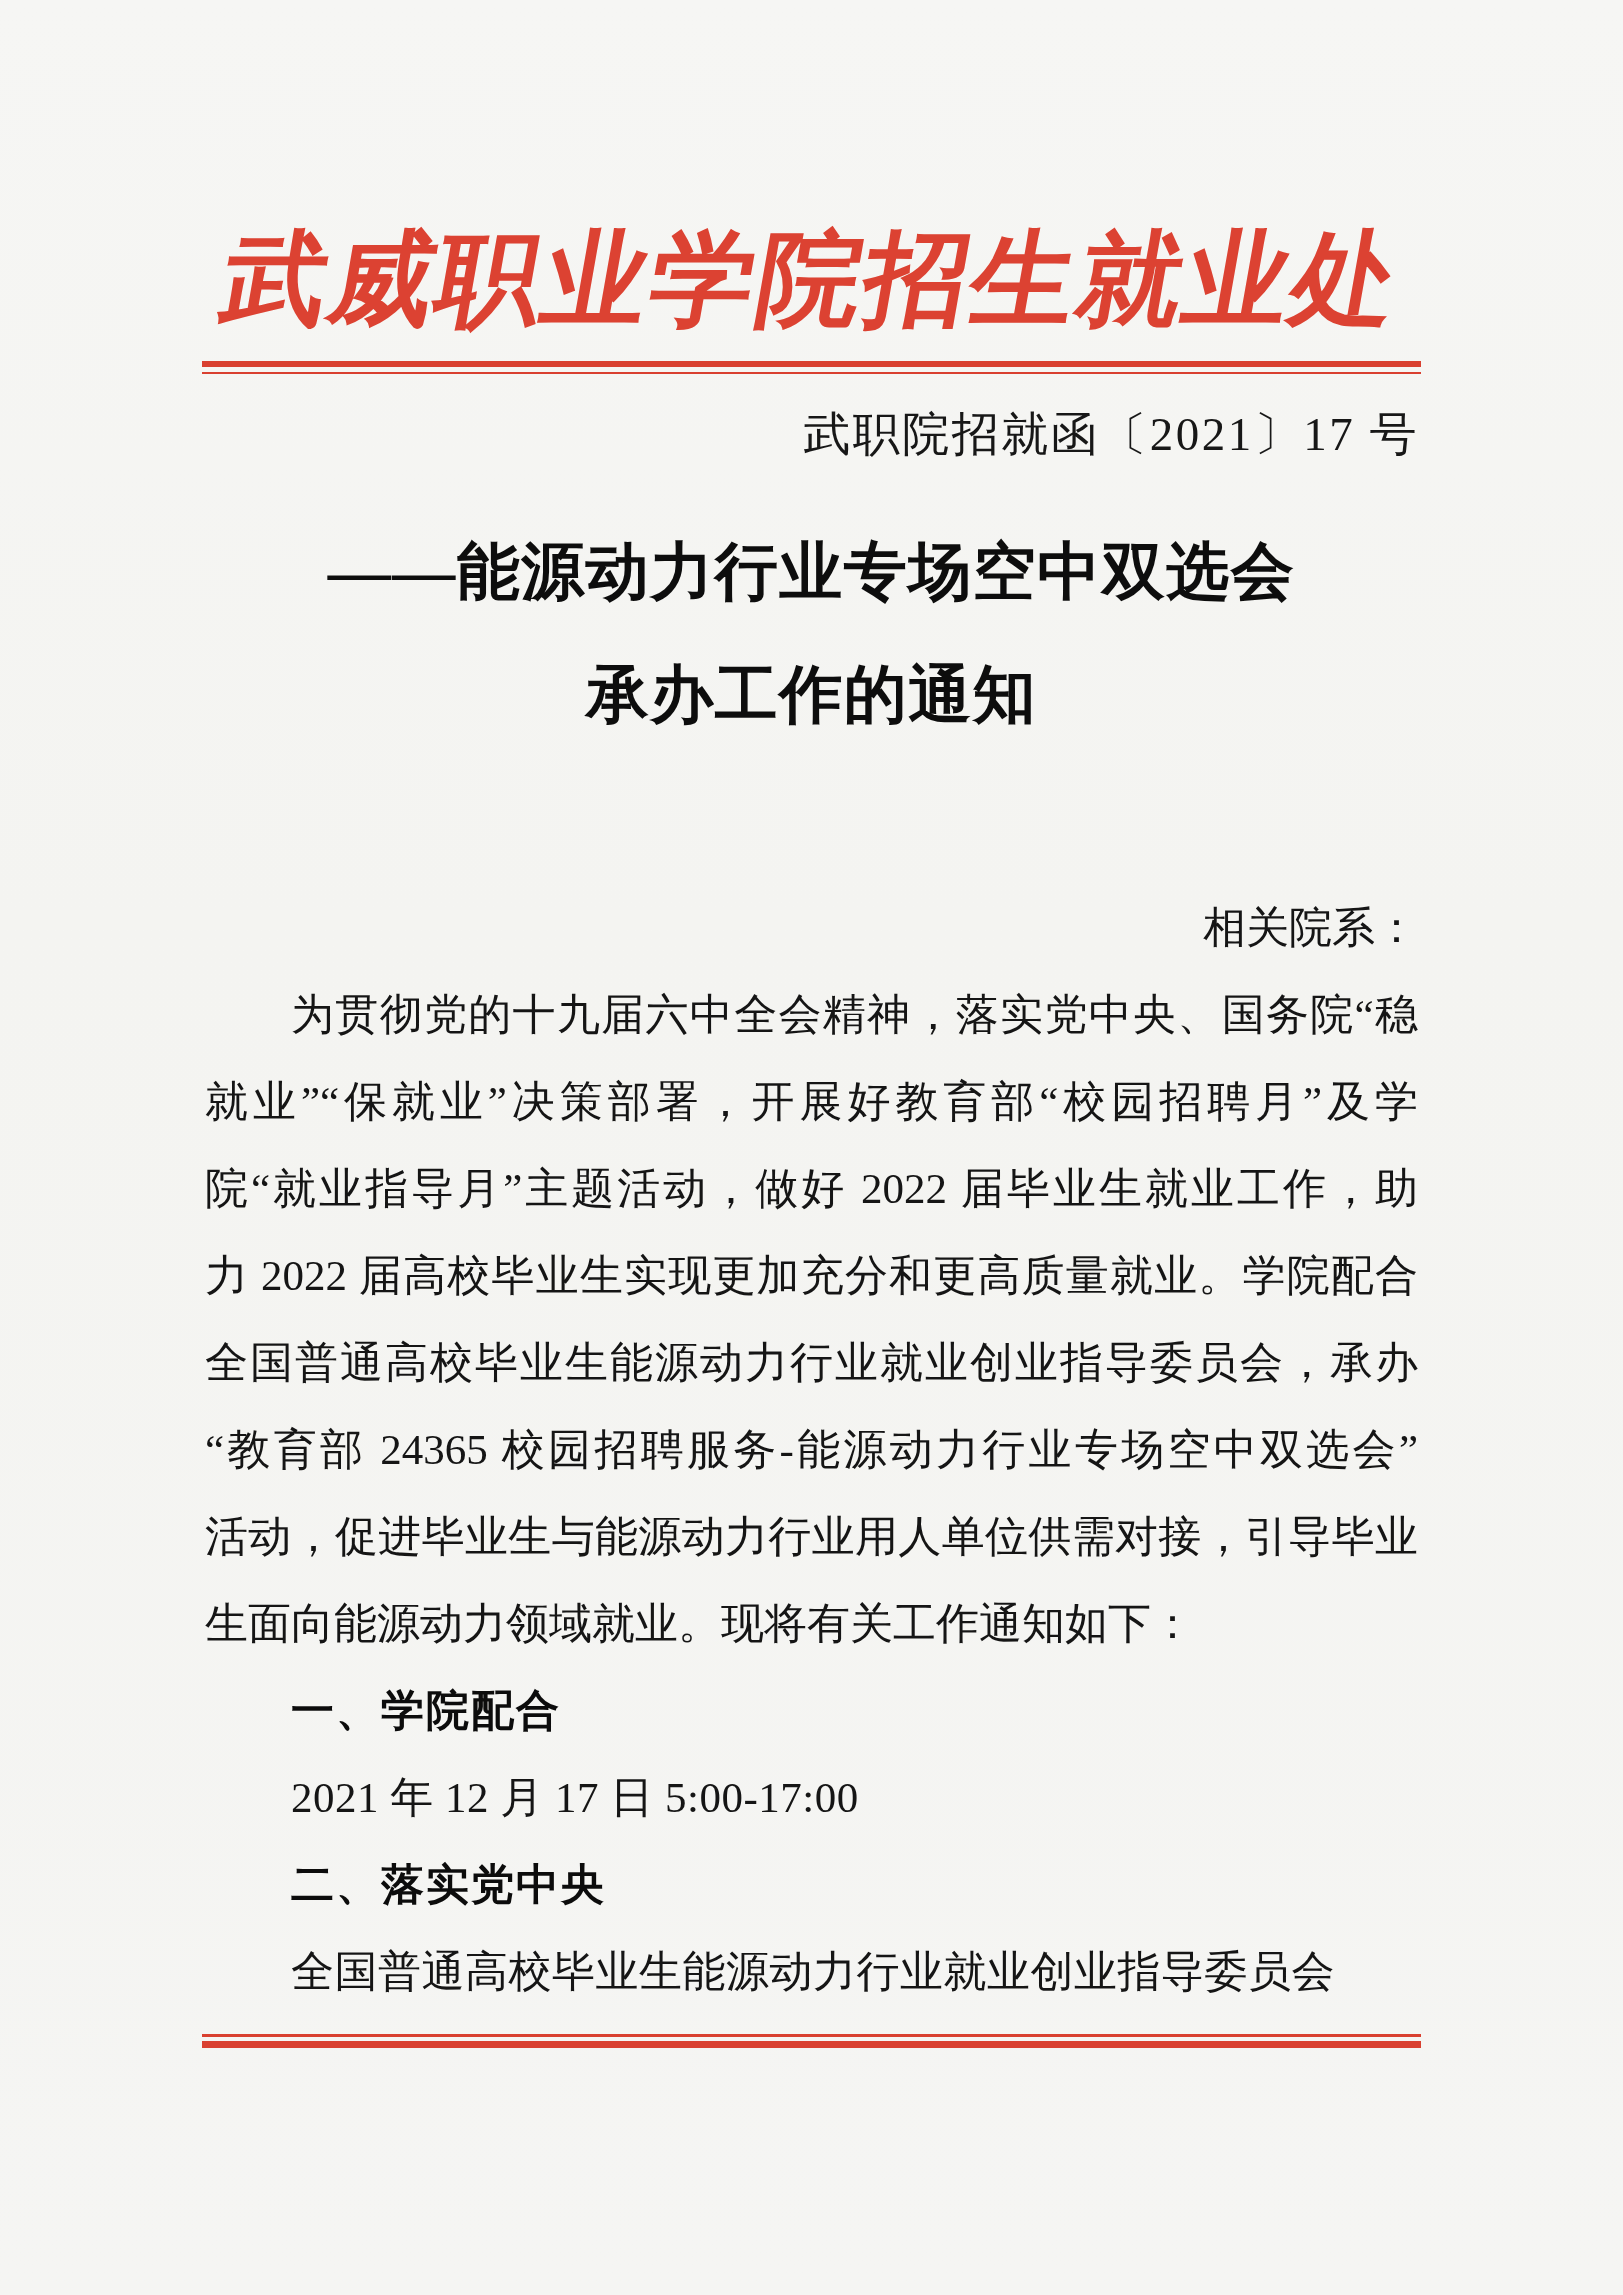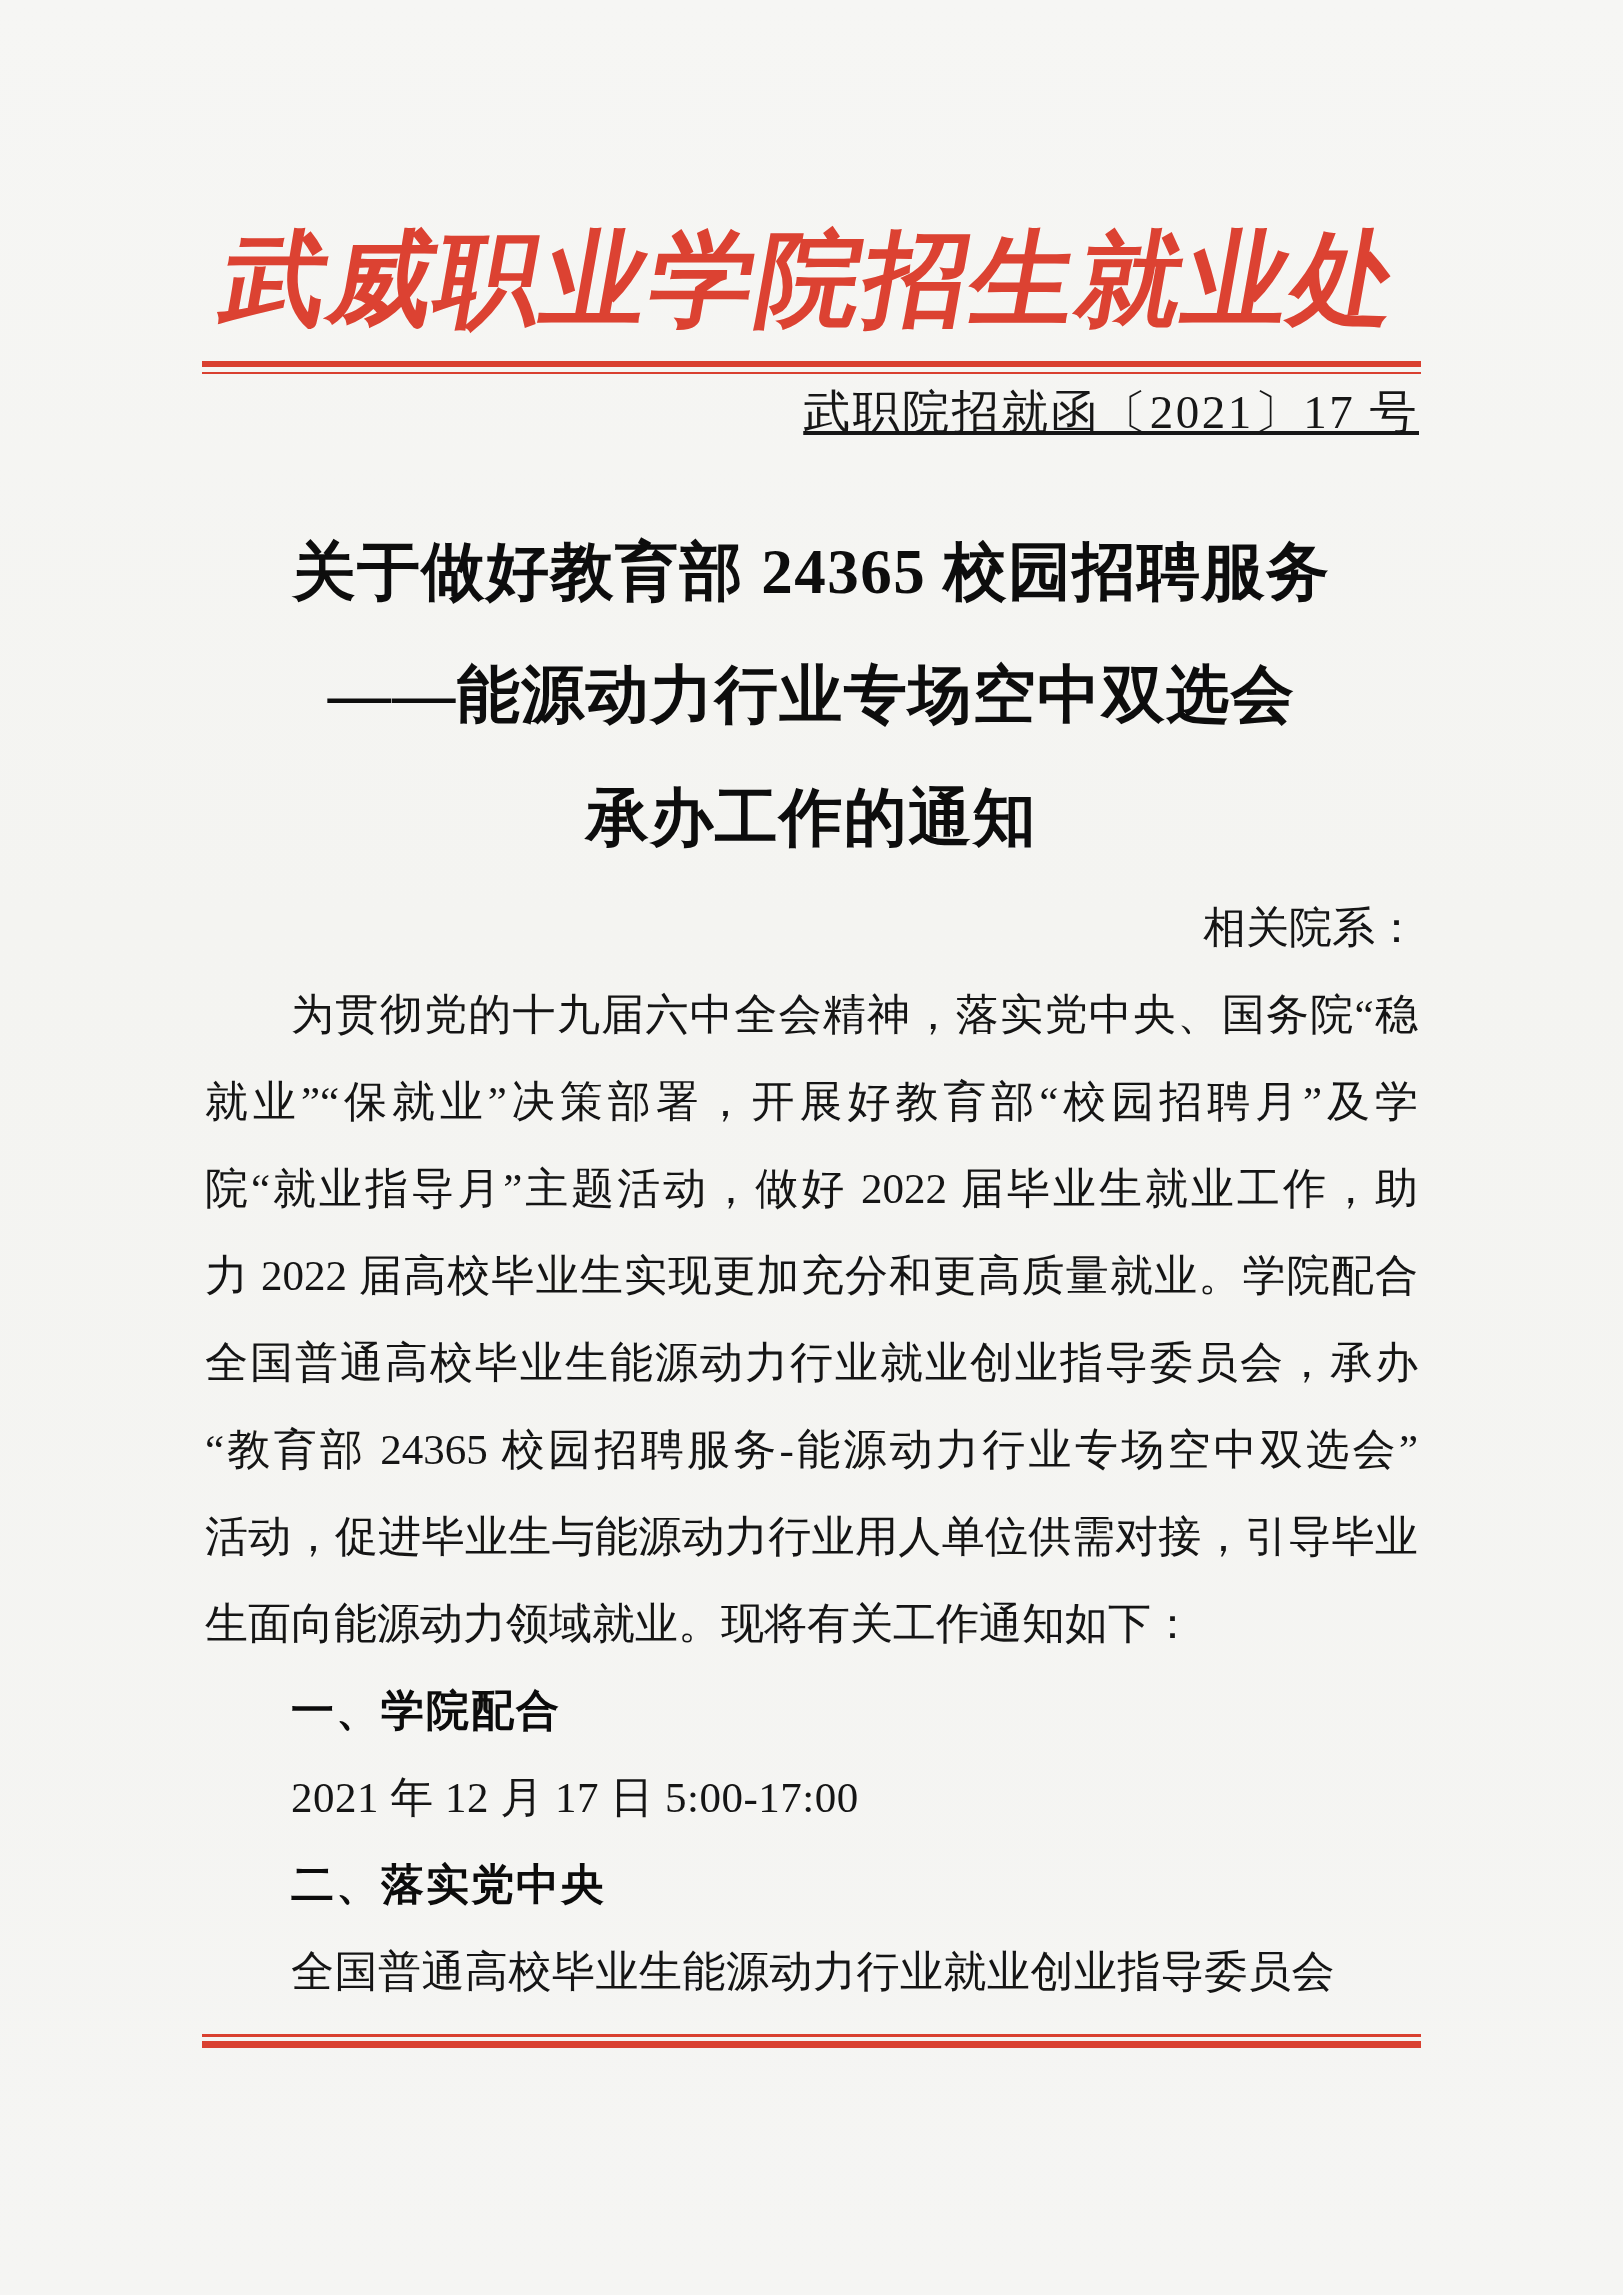--- a/index.html
+++ b/index.html
@@ -42,27 +42,26 @@
   }
   .rule-top { top: 361px; }
   .rule-bottom { top: 2034px; }
   .rule-thick { height: 6.4px; background: #d94030; }
   .rule-thin  { height: 2.5px;  background: #d94030; }
   .rule-top .rule-thin { margin-top: 4.4px; }
   .rule-bottom .rule-thick { margin-top: 4.9px; }
 
   .doc-number {
     position: absolute;
-    top: 381px;
+    top: 403px;
     right: 204px;
     font-size: 47px;
     letter-spacing: 2.5px;
     color: #171717;
     white-space: nowrap;
-    text-decoration: underline;
   }
 
   .doc-title {
     position: absolute;
     top: 511px;
     left: 0;
     width: 100%;
     text-align: center;
     font-weight: 700;
     font-size: 63px;
@@ -109,21 +108,20 @@
   <div class="org-title">武威职业学院招生就业处</div>
 
   <div class="rule-top">
     <div class="rule-thick"></div>
     <div class="rule-thin"></div>
   </div>
 
   <div class="doc-number">武职院招就函〔2021〕17 号</div>
 
   <div class="doc-title">
-    <div>关于做好教育部 24365 校园招聘服务</div>
     <div>——能源动力行业专场空中双选会</div>
     <div>承办工作的通知</div>
   </div>
 
   <div class="doc-body">
     <div class="salutation">相关院系：</div>
 
     <div>
       <div class="para-line first">为贯彻党的十九届六中全会精神，落实党中央、国务院“稳</div>
       <div class="para-line">就业”“保就业”决策部署，开展好教育部“校园招聘月”及学</div>

